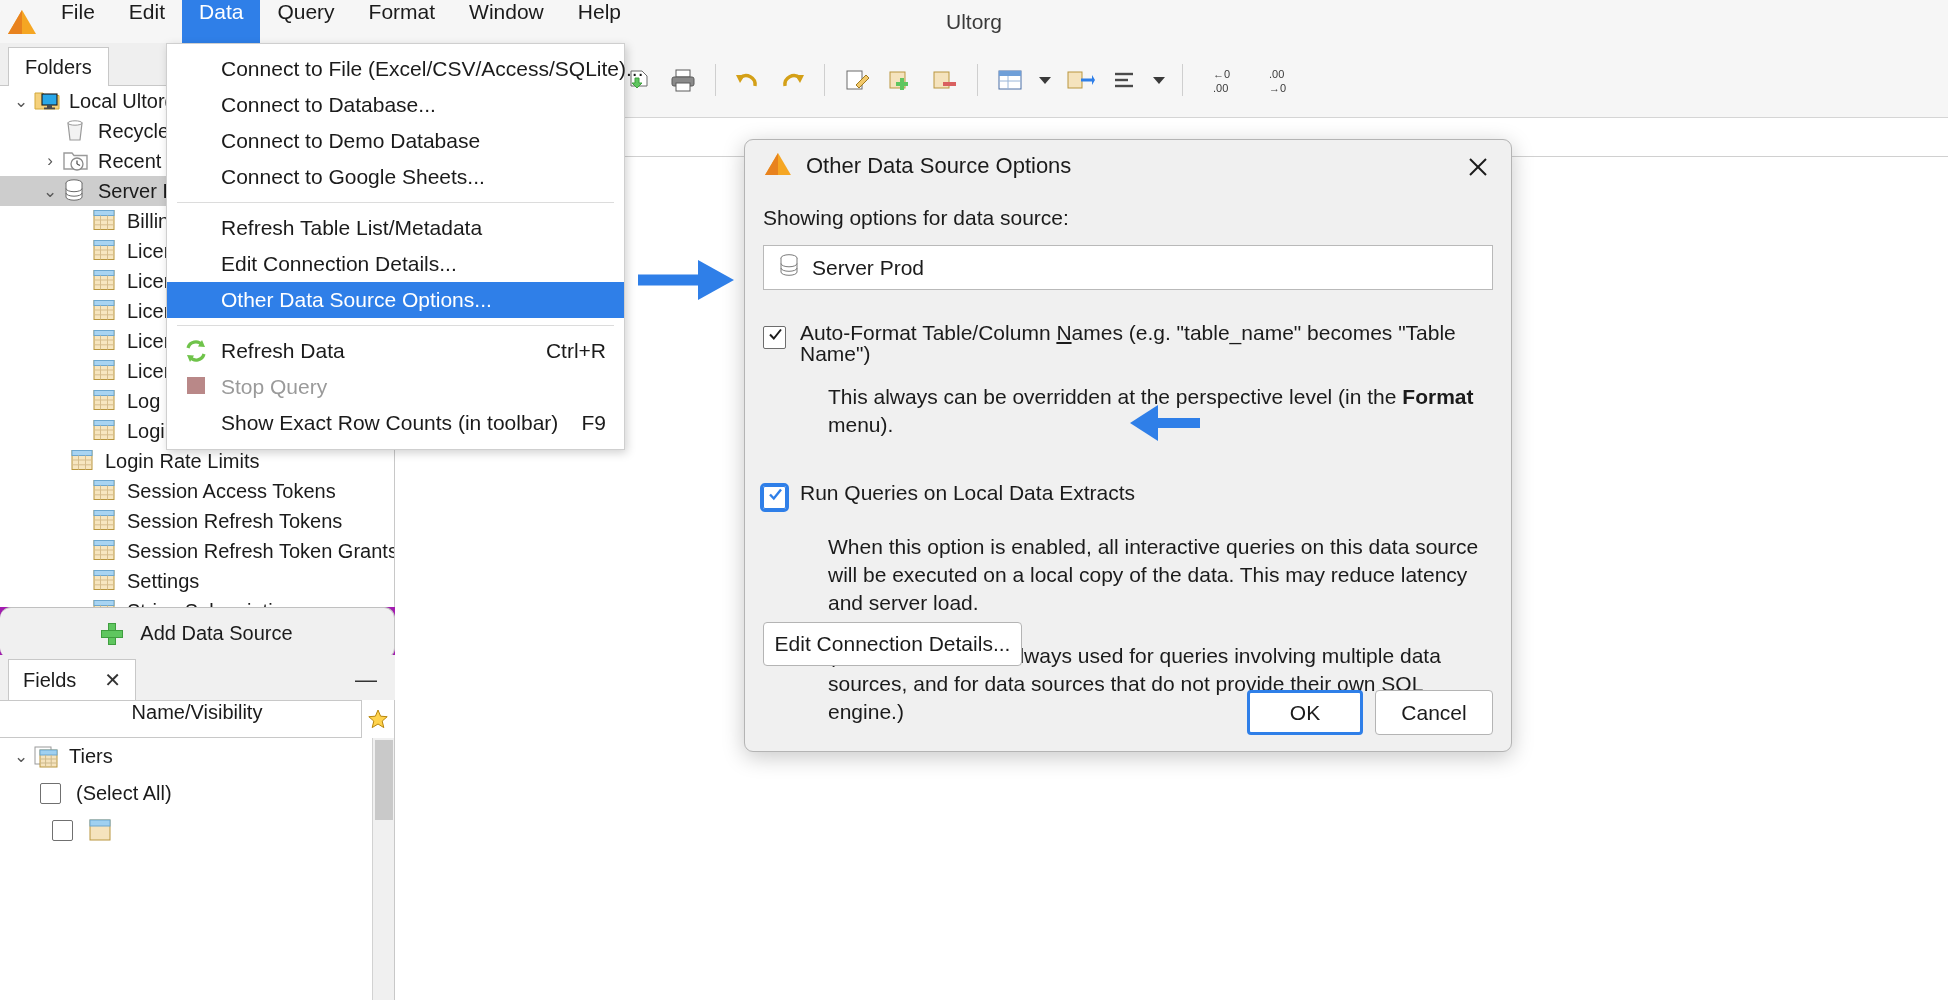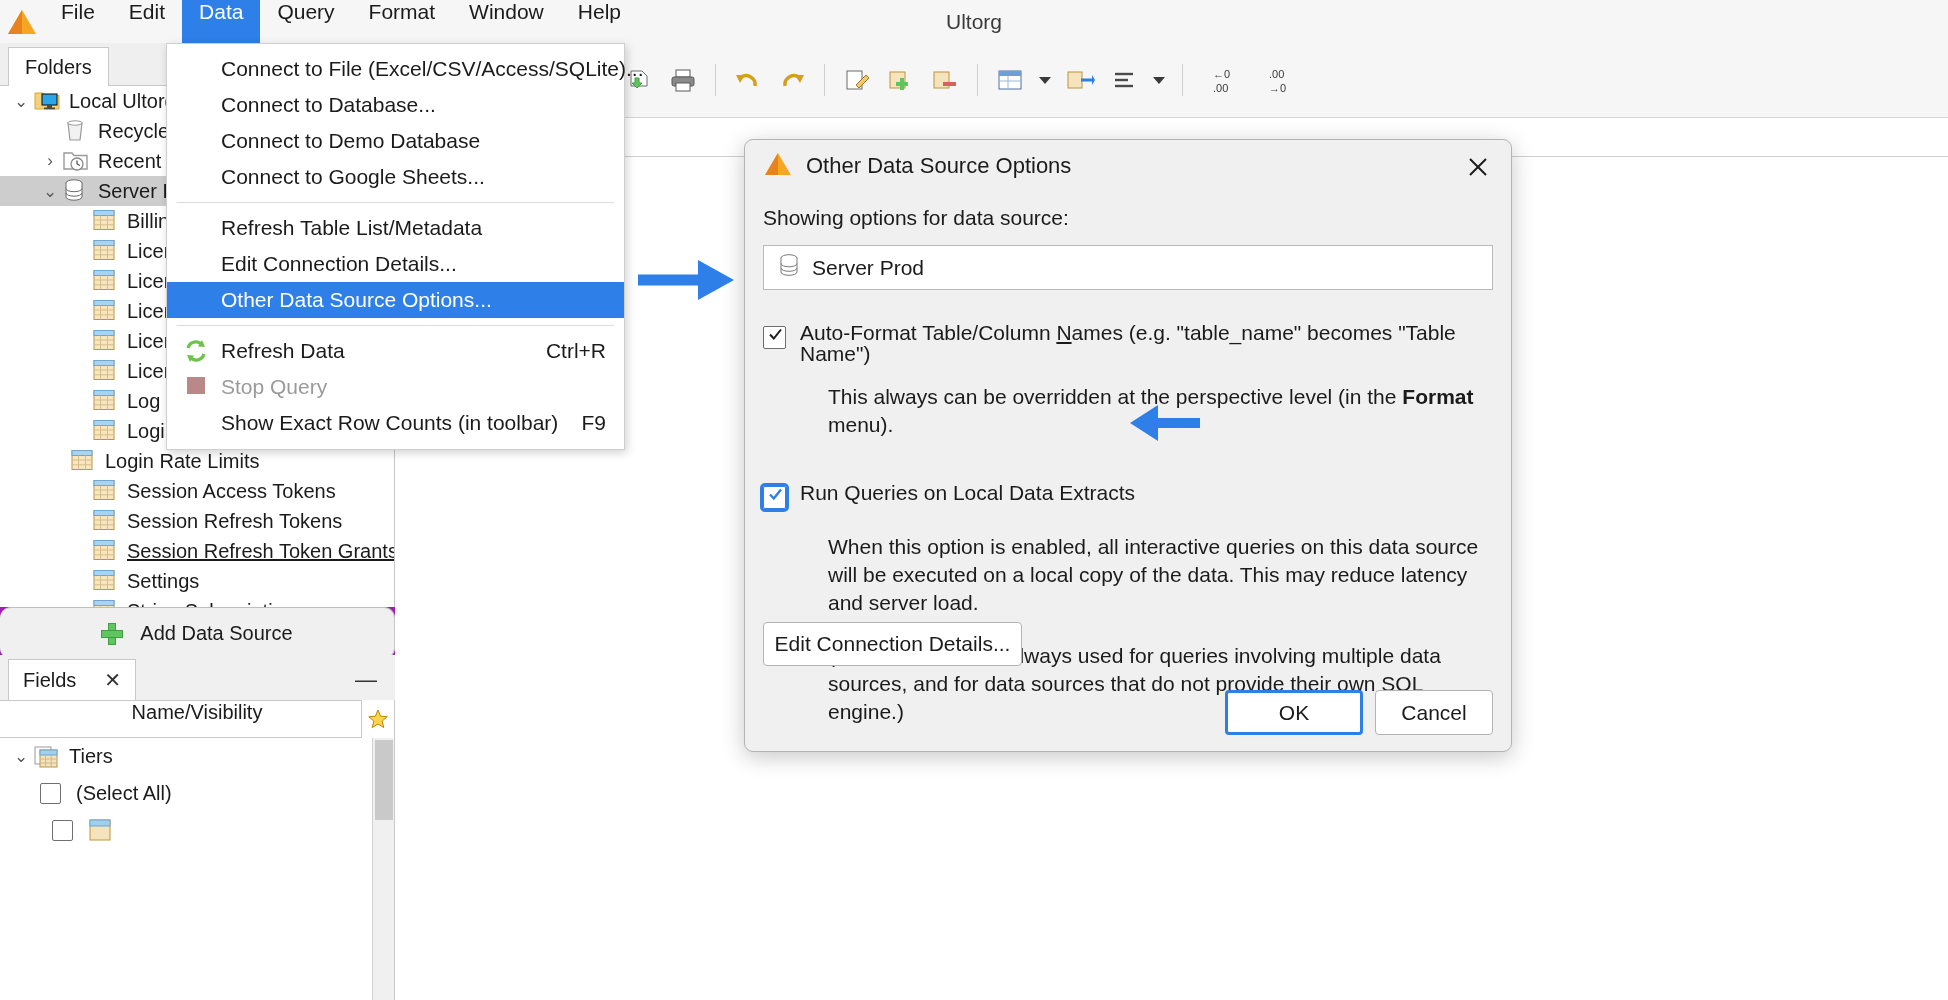--- a/index.html
+++ b/index.html
@@ -214,21 +214,21 @@
   .opt-sub p:last-child { margin-bottom: 0; }
   .btn {
     background: #ffffff; border: 1px solid #b4b4b4; border-radius: 4px;
     font-size: 21px; color: #1b1b1b;
     display: inline-flex; align-items: center; justify-content: center;
     font-family: "Liberation Sans", sans-serif;
   }
   .btn.primary { border: 3px solid #2f7fe8; }
   .edit-conn { position: absolute; left: 18px; bottom: 85px; width: 259px; height: 44px; }
   .dlg-actions { position: absolute; right: 18px; bottom: 16px; display: flex; gap: 12px; }
-  .btn-ok { width: 138px; height: 45px; }
+  .btn-ok { width: 116px; height: 45px; }
   .btn-cancel { width: 118px; height: 45px; }
 
   
   .anno { position: absolute; z-index: 90; }
 </style>
 </head>
 <body>
 
 <div id="app">
 
@@ -437,21 +437,21 @@
             <span class="tree-icon"><svg width="24" height="24" viewBox="0 0 24 24">
                 <rect x="2" y="2.5" width="20" height="19" fill="#f7e6c0" stroke="#b9963f"></rect>
                 <rect x="2" y="2.5" width="20" height="5" fill="#a8d4f2" stroke="#6da7cf"></rect>
                 <line x1="8.5" y1="7.5" x2="8.5" y2="21.5" stroke="#d6bd8c"></line>
                 <line x1="15.5" y1="7.5" x2="15.5" y2="21.5" stroke="#d6bd8c"></line>
                 <line x1="2" y1="12" x2="22" y2="12" stroke="#d6bd8c"></line>
                 <line x1="2" y1="16.8" x2="22" y2="16.8" stroke="#d6bd8c"></line>
               </svg></span>
             <span>Session Refresh Tokens</span>
           </div>
-          <div class="trow" style="padding-left: 92px; text-decoration: underline;">
+          <div class="trow" style="padding-left: 92px;">
             <span class="twist"></span>
             <span class="tree-icon"><svg width="24" height="24" viewBox="0 0 24 24">
                 <rect x="2" y="2.5" width="20" height="19" fill="#f7e6c0" stroke="#b9963f"></rect>
                 <rect x="2" y="2.5" width="20" height="5" fill="#a8d4f2" stroke="#6da7cf"></rect>
                 <line x1="8.5" y1="7.5" x2="8.5" y2="21.5" stroke="#d6bd8c"></line>
                 <line x1="15.5" y1="7.5" x2="15.5" y2="21.5" stroke="#d6bd8c"></line>
                 <line x1="2" y1="12" x2="22" y2="12" stroke="#d6bd8c"></line>
                 <line x1="2" y1="16.8" x2="22" y2="16.8" stroke="#d6bd8c"></line>
               </svg></span>
             <span>Session Refresh Token Grants</span>

